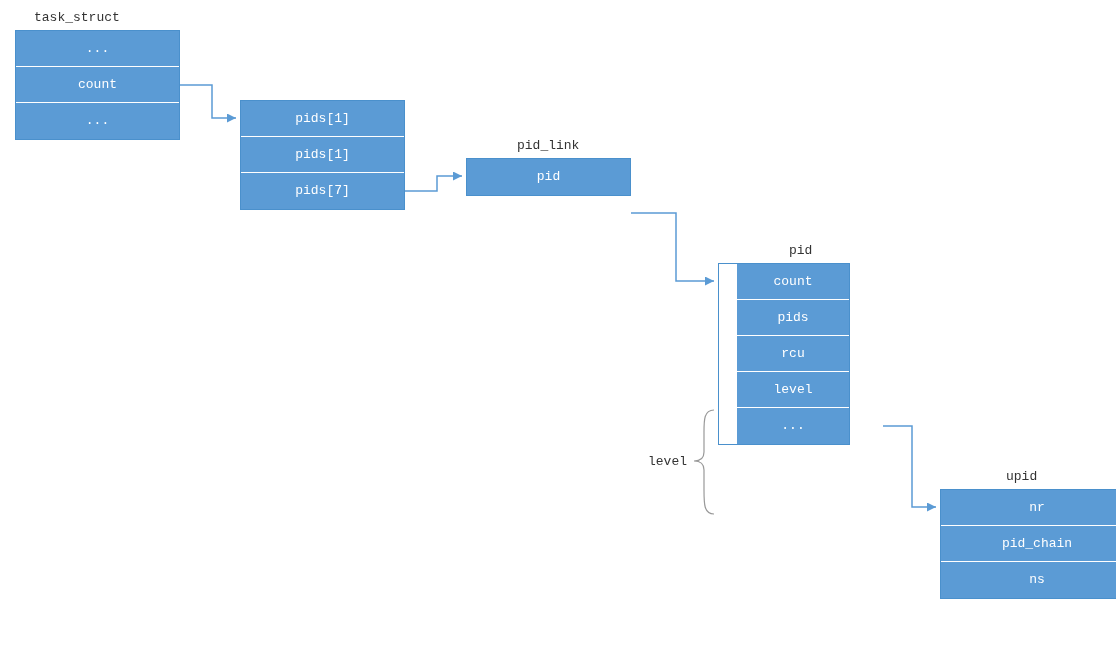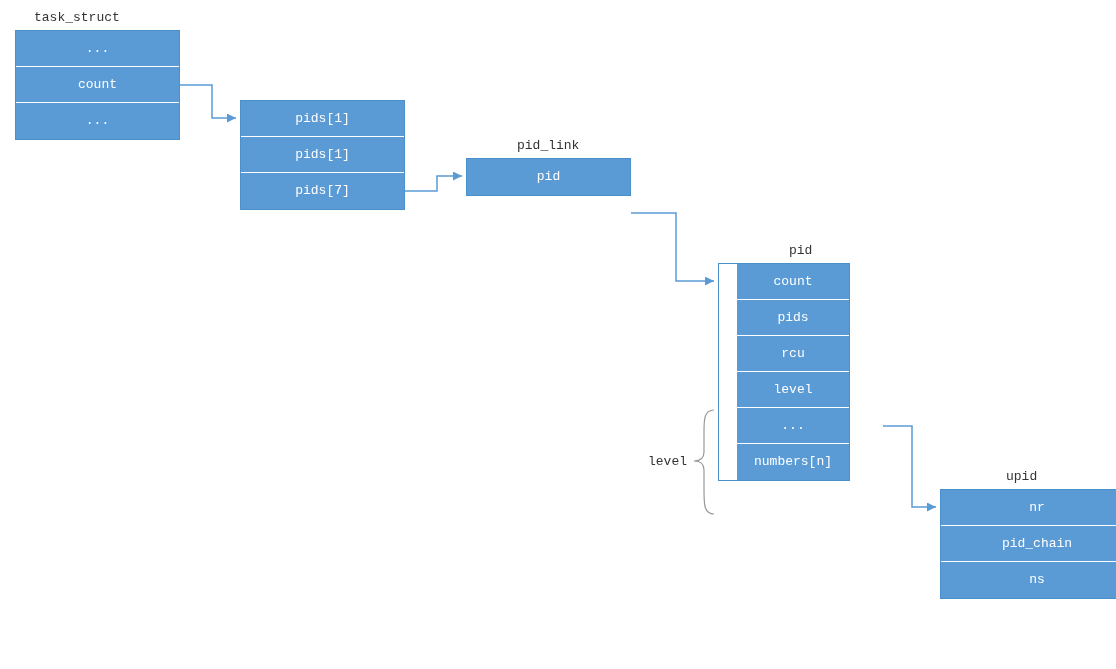--- a/index.html
+++ b/index.html
@@ -79,21 +79,20 @@
 </div>
 
 <div class="title" style="left:789px; top:243px;">pid</div>
 
 <div class="struct" style="left:718px; top:263px; width:132px;padding-left:18px;">
   <div class="row">count</div>
   <div class="row">pids</div>
   <div class="row">rcu</div>
   <div class="row">level</div>
   <div class="row">...</div>
-  <div class="row">numbers[n]</div>
 </div>
 
 <div class="label" style="left:648px; top:454px;">level</div>
 
 <div class="title" style="left:1006px; top:469px;">upid</div>
 
 <div class="struct" style="left:940px; top:489px; width:194px;">
   <div class="row">nr</div>
   <div class="row">pid_chain</div>
   <div class="row">ns</div>

